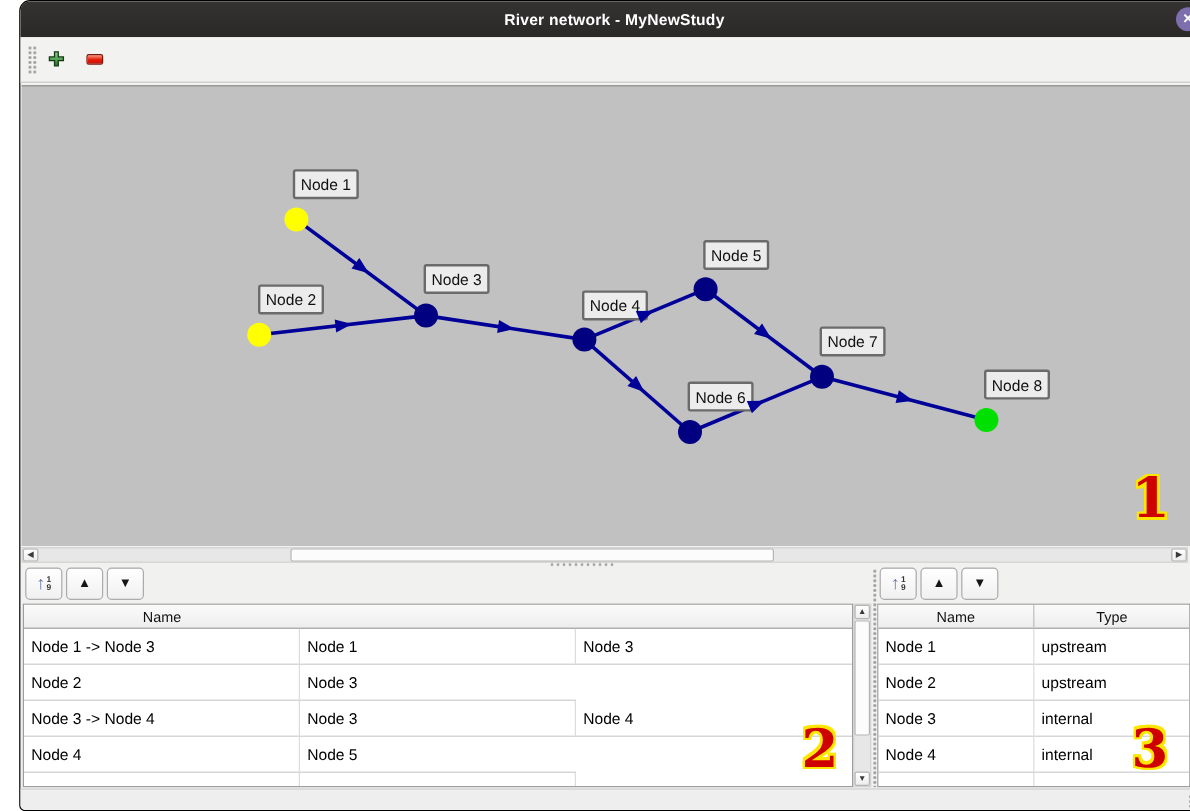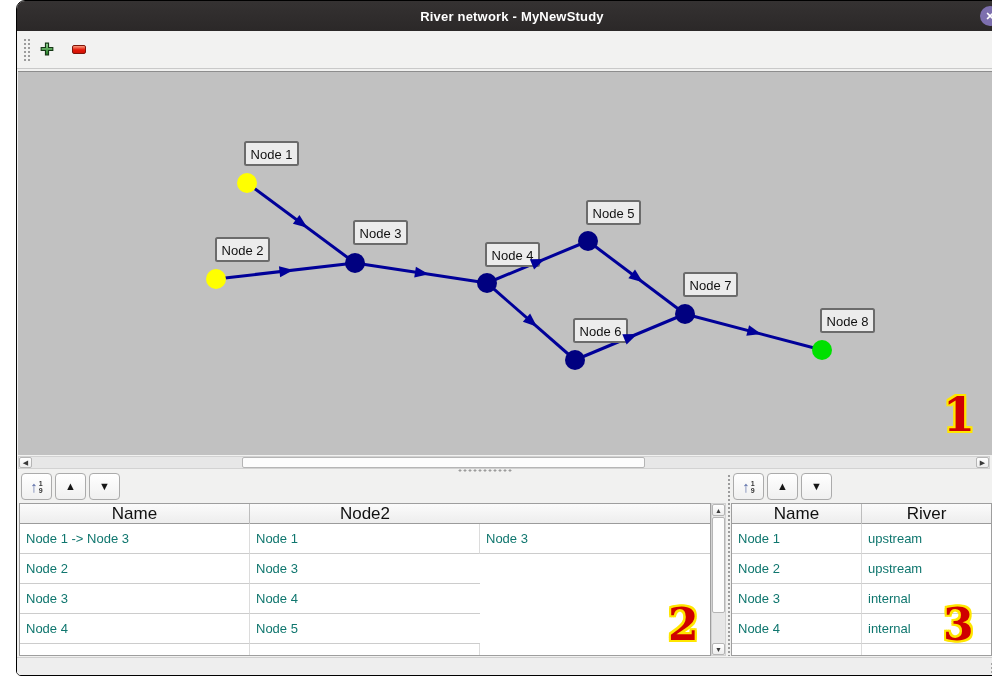--- a/index.html
+++ b/index.html
@@ -54,24 +54,24 @@
   .sort-digits{display:flex;flex-direction:column;font-size:7px;line-height:7px;color:#333;margin-left:1px;font-weight:bold;}
   .b1L{left:4px;} .b2L{left:38px;} .b3L{left:72px;}
   .b1R{left:716px;} .b2R{left:750px;} .b3R{left:784px;}
   
   .table{position:absolute;top:502px;background:#ffffff;border:1px solid #9e9e9e;overflow:hidden;}
   .links-t{left:2px;width:692px;height:153px;}
   .nodes-t{left:714px;width:261px;height:153px;}
   .thead{display:grid;height:20px;background:linear-gradient(#fbfbfb,#ededed);border-bottom:1px solid #9b9b9b;}
   .links-t .thead,.links-t .tr{grid-template-columns:230px 230px 230px;}
   .nodes-t .thead,.nodes-t .tr{grid-template-columns:130px 129px;}
-  .th{border-right:1px solid #bdbdbd;display:flex;align-items:center;justify-content:center;font-size:17px;color:#111;}
+  .th{border-right:1px solid #bdbdbd;display:flex;align-items:center;justify-content:center;font-size:12px;color:#111;}
   .th:last-child{border-right:none;}
   .tr{display:grid;height:30px;}
-  .td{border-right:1px solid #dcdcdc;border-bottom:1px solid #cccccc;display:flex;align-items:center;padding-left:6px;font-size:13px;color:#0f766e;white-space:nowrap;overflow:hidden;}
+  .td{border-right:1px solid #dcdcdc;border-bottom:1px solid #cccccc;display:flex;align-items:center;padding-left:6px;font-size:13px;color:#000000;white-space:nowrap;overflow:hidden;}
   .td:last-child{border-right:none;}
   
   .statusbar{position:absolute;left:0;top:656px;width:100%;height:19px;background:#eeeeee;border-top:1px solid #cfcfcf;}
   .resize-grip{position:absolute;right:4px;top:4px;width:13px;height:11px;background-image:radial-gradient(circle,#a5a5a5 1px,transparent 1.4px);background-size:4px 4px;}
 </style>
 </head>
 <body>
 
 <div class="window">
 
@@ -213,32 +213,32 @@
   <button class="panel-btn b2R">
     <span class="tri">▲</span>
   </button>
   <button class="panel-btn b3R">
     <span class="tri">▼</span>
   </button>
 
   <div class="table links-t">
       <div class="thead">
         <div class="th">Name</div>
-        <div class="th">Node2</div>
       </div>
       <div class="tr">
         <div class="td">Node 1 -&gt; Node 3</div>
         <div class="td">Node 1</div>
         <div class="td">Node 3</div>
       </div>
       <div class="tr">
         <div class="td">Node 2</div>
         <div class="td">Node 3</div>
       </div>
       <div class="tr">
+        <div class="td">Node 3 -&gt; Node 4</div>
         <div class="td">Node 3</div>
         <div class="td">Node 4</div>
       </div>
       <div class="tr">
         <div class="td">Node 4</div>
         <div class="td">Node 5</div>
       </div>
       <div class="tr">
         <div class="td"></div>
         <div class="td"></div>
@@ -252,21 +252,21 @@
     <span class="sb-thumb"></span>
     <span class="sb-btn down">
         <span>▼</span>
       </span>
   </div>
   <div class="marker m2">2</div>
 
   <div class="table nodes-t">
       <div class="thead">
         <div class="th">Name</div>
-        <div class="th">River</div>
+        <div class="th">Type</div>
       </div>
       <div class="tr">
         <div class="td">Node 1</div>
         <div class="td">upstream</div>
       </div>
       <div class="tr">
         <div class="td">Node 2</div>
         <div class="td">upstream</div>
       </div>
       <div class="tr">

